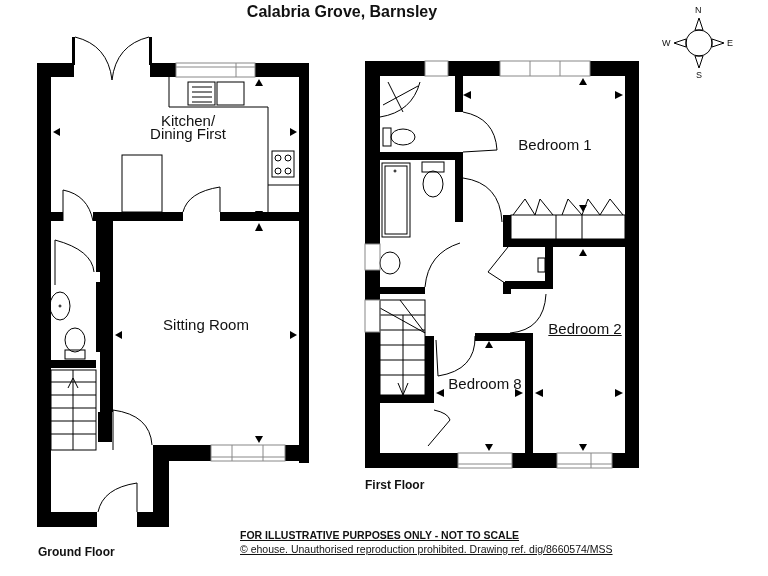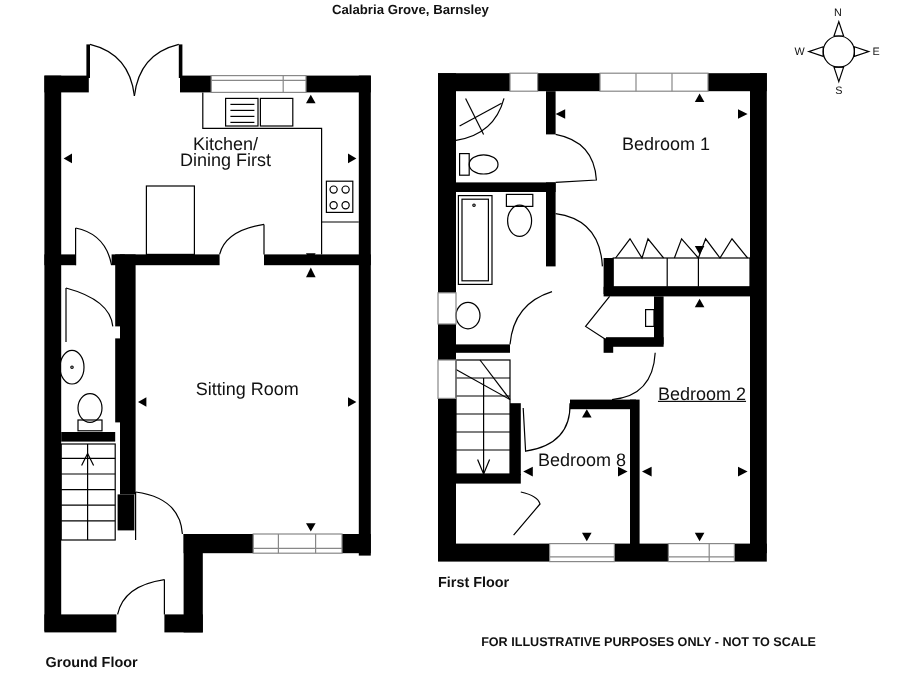--- a/index.html
+++ b/index.html
@@ -1,21 +1,21 @@
 <!DOCTYPE html>
 <html><head>
 <meta charset="utf-8">
 <style>
   html,body{margin:0;padding:0;background:#ffffff;}
   body{width:768px;height:576px;position:relative;overflow:hidden;font-family:"Liberation Sans",sans-serif;color:#111;}
-  .title{position:absolute;left:0;width:768px;top:3px;text-align:center;font-weight:bold;font-size:11px;}
+  .title{position:absolute;left:0;width:768px;top:3px;text-align:center;font-weight:bold;font-size:16px;}
   .title span{position:relative;left:-42px;}
   .floor-label{position:absolute;font-weight:bold;font-size:12px;}
   .room-label{position:absolute;font-size:15px;text-align:center;line-height:13px;white-space:nowrap;}
-  .disclaimer{position:absolute;left:240px;width:440px;top:528px;text-align:right;font-size:10.5px;line-height:14px;}
+  .disclaimer{position:absolute;left:240px;width:440px;top:528px;text-align:left;font-size:10.5px;line-height:14px;text-decoration:underline;}
   .disclaimer .bold{font-weight:bold;}
   svg.plan{position:absolute;left:0;top:0;}
   .compass-lbl{position:absolute;font-size:9px;}
 </style>
 </head>
 <body>
 
 <div class="title"><span>Calabria Grove, Barnsley</span></div>
 
 <svg class="plan" width="768" height="576" viewBox="0 0 768 576">
@@ -244,22 +244,23 @@
 <span class="compass-lbl" style="left:696px;top:70px;">S</span>
 <span class="compass-lbl" style="left:662px;top:38px;">W</span>
 <span class="compass-lbl" style="left:727px;top:38px;">E</span>
 
 <div class="room-label" style="left:138px;top:114px;width:100px;">
   <div>Kitchen/</div>
   <div>Dining First</div>
 </div>
 <div class="room-label" style="left:156px;top:318px;width:100px;">Sitting Room</div>
 
-<div class="room-label" style="left:510px;top:114px;width:90px;">Bedroom 1</div>
+<div class="room-label" style="left:510px;top:138px;width:90px;">Bedroom 1</div>
 <div class="room-label" style="left:540px;top:322px;width:90px;text-decoration:underline;">Bedroom 2</div>
 <div class="room-label" style="left:440px;top:377px;width:90px;">Bedroom 8</div>
 
 <div class="floor-label" style="left:38px;top:545px;">Ground Floor</div>
 <div class="floor-label" style="left:365px;top:478px;">First Floor</div>
 
 <div class="disclaimer">
   <div class="bold">FOR ILLUSTRATIVE PURPOSES ONLY - NOT TO SCALE</div>
+  <div>© ehouse. Unauthorised reproduction prohibited. Drawing ref. dig/8660574/MSS</div>
 </div>
 
 </body></html>

